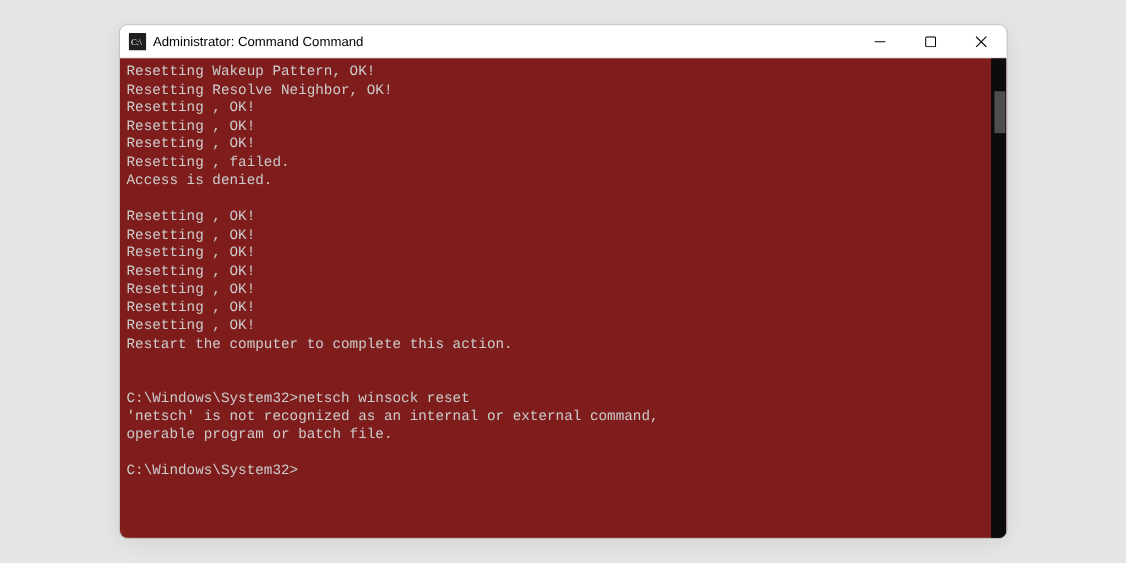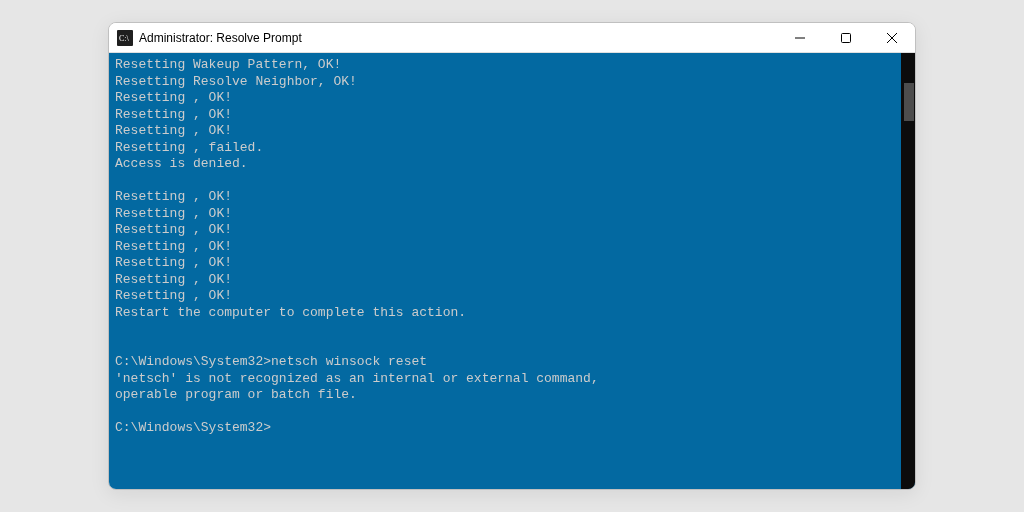--- a/index.html
+++ b/index.html
@@ -58,21 +58,21 @@
       align-items: center;
       justify-content: center;
       background: transparent;
       border: none;
       cursor: pointer;
     }
     .win-btn svg { width: 10px; height: 10px; }
     .content-wrap {
       flex: 1;
       display: flex;
-      background: #0369a1;
+      background: #7f1d1d;
       overflow: hidden;
       position: relative;
     }
     .terminal {
       flex: 1;
       padding: 4px 6px;
       font-family: Consolas, "Courier New", monospace;
       font-size: 13px;
       line-height: 16.5px;
       color: #cccccc;
@@ -98,21 +98,21 @@
 <body>
 
 <div class="window">
   <div class="titlebar">
     <span class="title-icon">
       <svg viewBox="0 0 16 16">
           <rect x="0" y="0" width="16" height="16" fill="#1f1f1f" rx="1"></rect>
           <text x="2" y="11" font-size="8" fill="#fff" font-family="Consolas">C:\</text>
         </svg>
     </span>
-    <span class="title-text">Administrator: Resolve Prompt</span>
+    <span class="title-text">Administrator: Command Command</span>
     <div class="win-controls">
       <button class="win-btn">
         <svg viewBox="0 0 10 10">
             <line x1="0" y1="5" x2="10" y2="5" stroke="#000" stroke-width="1"></line>
           </svg>
       </button>
       <button class="win-btn">
         <svg viewBox="0 0 10 10">
             <rect x="0.5" y="0.5" width="9" height="9" fill="none" stroke="#000" stroke-width="1" rx="1"></rect>
           </svg>

